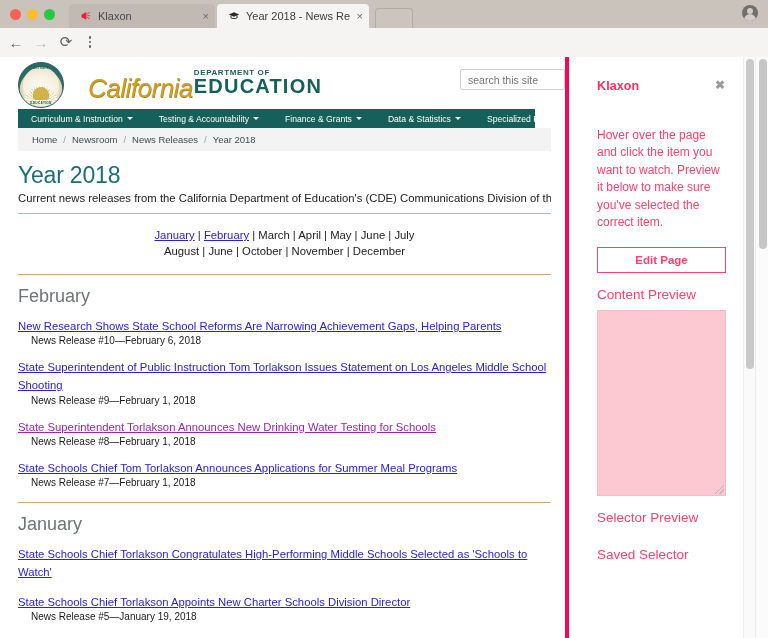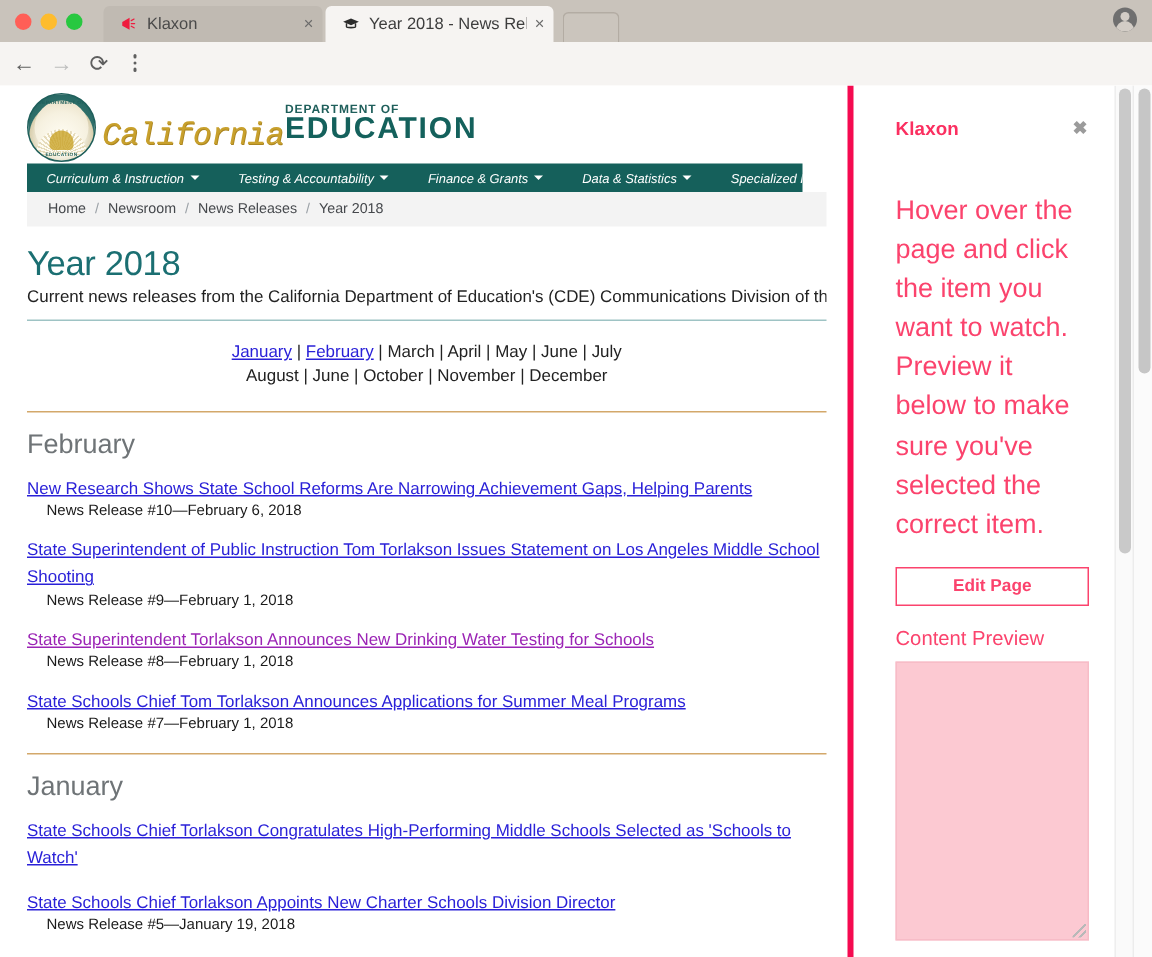--- a/index.html
+++ b/index.html
@@ -247,29 +247,30 @@
   }
   .seal .seal-text-top, .seal .seal-text-bot {
     position: absolute; left: 0; right: 0; text-align: center;
     font-size: 3.2px; letter-spacing: .3px; color: #1f5f5b; font-weight: bold;
   }
   .seal .seal-text-top { top: 2.5px; }
   .seal .seal-text-bot { bottom: 2.5px; }
 
   .wordmark { margin-left: 4px; line-height: 1; }
   .wm-california {
-    font-family: Liberation Mono, monospace;
+    font-family: Liberation Sans, sans-serif;
     font-style: italic;
-    font-size: 21px;
+    font-size: 26px;
     color: #c8a02c;
     letter-spacing: -0.5px;
     font-weight: normal;
     display: inline-block;
     vertical-align: -2px;
     text-shadow: 0.5px 0.5px 0 #ab8520;
+    margin-left: 20px;
   }
   .wm-right { display: inline-block; vertical-align: 2px; margin-left: 1px; }
   .wm-dept {
     font-size: 8px; letter-spacing: 0.6px; color: #1f5f5b; font-weight: bold;
     display: block; margin-bottom: 1px;
   }
   .wm-education {
     font-size: 20px; letter-spacing: 1.2px; color: #14615c; font-weight: bold;
     display: block; margin-top: -2px;
   }
@@ -285,21 +286,20 @@
     font-family: "Liberation Sans", sans-serif;
     background: transparent;
   }
 
   .cde-nav {
     background: #15605b;
     height: 19px;
     margin: 0 30px 0 18px;
     display: flex; align-items: center;
     overflow: hidden;
-    font-style: italic;
   }
   .cde-nav .ni {
     color: #ffffff; font-size: 8.6px;
     padding: 0 13px;
     white-space: nowrap;
     cursor: pointer;
     display: flex; align-items: center; gap: 4px;
   }
   .cde-nav .caret {
     width: 0; height: 0;
@@ -381,21 +381,21 @@
   }
   .klaxon-title {
     font-size: 12.5px; font-weight: bold; color: #fb2f60; letter-spacing: .1px;
   }
   .klaxon-close {
     color: #9b9b9b; font-size: 12px; cursor: pointer; line-height: 1;
     font-weight: bold;
   }
   .klaxon-instructions {
     margin-top: 34px;
-    font-size: 18px; color: #fb436d; line-height: 1.45;
+    font-size: 12px; color: #fb436d; line-height: 1.45;
   }
   .klaxon-btn {
     margin-top: 16px;
     width: 129px; height: 26px;
     border: 1px solid #fb436d;
     background: #fff;
     color: #fb436d;
     font-size: 11.5px;
     font-weight: bold;
     display: flex; align-items: center; justify-content: center;
@@ -513,20 +513,23 @@
           <div class="seal-rays"></div>
           <div class="seal-fig"></div>
           <div class="seal-text-top">DEPARTMENT OF</div>
           <div class="seal-text-bot">EDUCATION</div>
         </div>
         <div class="wordmark">
           <span class="wm-california">California</span><span class="wm-right">
             <span class="wm-dept">DEPARTMENT OF</span>
             <span class="wm-education">EDUCATION</span>
           </span>
+        </div>
+        <div class="site-search">
+          <input type="text" placeholder="search this site" style="">
         </div>
       </div>
 
       <div class="cde-nav">
         <span class="ni">
             <span>Curriculum &amp; Instruction</span>
             <span class="caret"></span>
           </span>
         <span class="ni">
             <span>Testing &amp; Accountability</span>

